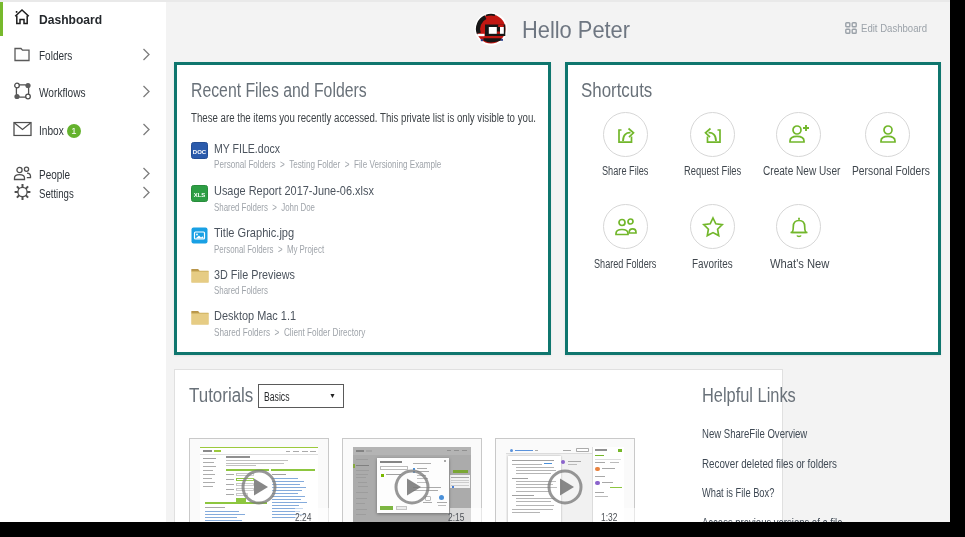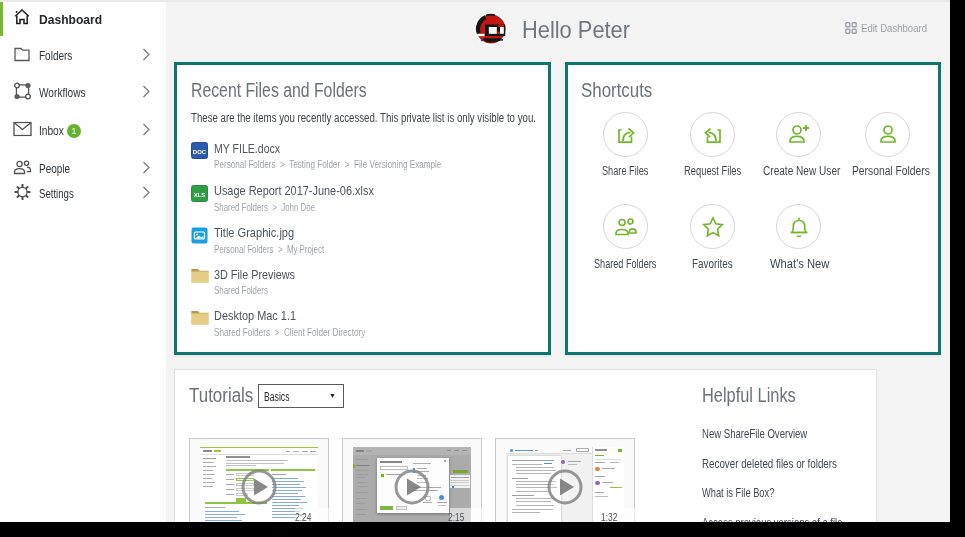--- a/index.html
+++ b/index.html
@@ -28,21 +28,21 @@
 #card1 .sub { position:absolute; left:14px; top:46px; font-size:12px; color:#3e4347; }
 .fitem { position:absolute; left:14px; width:350px; height:40px; }
 .fico { position:absolute; left:0; top:0; }
 .fname { position:absolute; left:23px; top:-1.5px; font-size:13.5px; color:#4c545e; }
 .fcrumb { position:absolute; left:23px; top:16px; font-size:10.5px; color:#9fa4aa; }
 
 .shc { position:absolute; width:45px; height:45px; border:1px solid #d7d7d7; border-radius:50%; background:#fff; }
 .shc svg { position:absolute; left:50%; top:50%; transform:translate(-50%,-50%); }
 .shlabel { position:absolute; font-size:12.5px; color:#40474e; white-space:nowrap; transform-origin:0 50%; }
 
-#bottom { position:absolute; left:174px; top:369px; width:703px; height:160px; background:#fff; border:1px solid #e0e0e0; }
+#bottom { position:absolute; left:174px; top:369px; width:609px; height:160px; background:#fff; border:1px solid #e0e0e0; }
 #dropdown { position:absolute; left:83px; top:14px; width:86px; height:24px; border:1px solid #5a5a5a; background:#fff; }
 #dropdown .dtext { position:absolute; left:5px; top:5px; font-size:12px; color:#26282a; }
 #dropdown .darr { position:absolute; right:7px; top:7px; font-size:7px; color:#222; }
 .thumb { position:absolute; top:68px; width:140px; height:110px; background:#fafafa; border:1px solid #c9c9c9; }
 .tinner { position:absolute; left:10px; top:8px; width:118px; height:100px; overflow:hidden; }
 .tdur { position:absolute; font-size:10.5px; color:#4b4f55; z-index:6; transform-origin:100% 0; transform:scaleX(0.8); }
 .tdurbox { position:absolute; top:69px; width:35px; height:41px; background:rgba(255,255,255,0.55); z-index:5; }
 .playbtn { position:absolute; left:51px; top:29.5px; z-index:5; }
 .hlink { position:absolute; left:527px; font-size:13px; color:#3f4954; white-space:nowrap; transform-origin:0 50%; }
 
@@ -88,21 +88,21 @@
     <span class="sicon"><svg width="19" height="15" viewBox="0 0 19 15" fill="none" stroke="#4f4f4f" stroke-width="1.3">
             <rect x="1" y="1" width="17" height="13"></rect>
             <path d="M1.5 1.5 L9.5 8 L17.5 1.5"></path>
           </svg></span>
     <span class="slabel tx" style="transform:translateY(-50%) scaleX(0.81);">Inbox</span>
     <span id="badge">1</span>
     <span class="schev"><svg width="9" height="13" viewBox="0 0 9 13" fill="none" stroke="#7d7d7d" stroke-width="1.3">
             <path d="M1.5 1 L7 6.5 L1.5 12"></path>
           </svg></span>
   </div>
-  <div class="sitem" style="top:150px;text-decoration:underline;">
+  <div class="sitem" style="top:156px;text-decoration:underline;">
     <span class="sicon"><svg width="19" height="16" viewBox="0 0 19 16" fill="none" stroke="#4f4f4f" stroke-width="1.3">
             <circle cx="6.5" cy="5" r="2.6"></circle>
             <path d="M1.5 14.5 V13 C1.5 10.8 3.3 9.6 6.5 9.6 C9.7 9.6 11.5 10.8 11.5 13 V14.5 Z"></path>
             <circle cx="13.5" cy="4.2" r="2.1"></circle>
             <path d="M14 8.2 C16.3 8.4 17.5 9.5 17.5 11.3 V12.6 H13.8"></path>
           </svg></span>
     <span class="slabel tx" style="transform:translateY(-50%) scaleX(0.8);">People</span>
     <span class="schev"><svg width="9" height="13" viewBox="0 0 9 13" fill="none" stroke="#7d7d7d" stroke-width="1.3">
             <path d="M1.5 1 L7 6.5 L1.5 12"></path>
           </svg></span>

